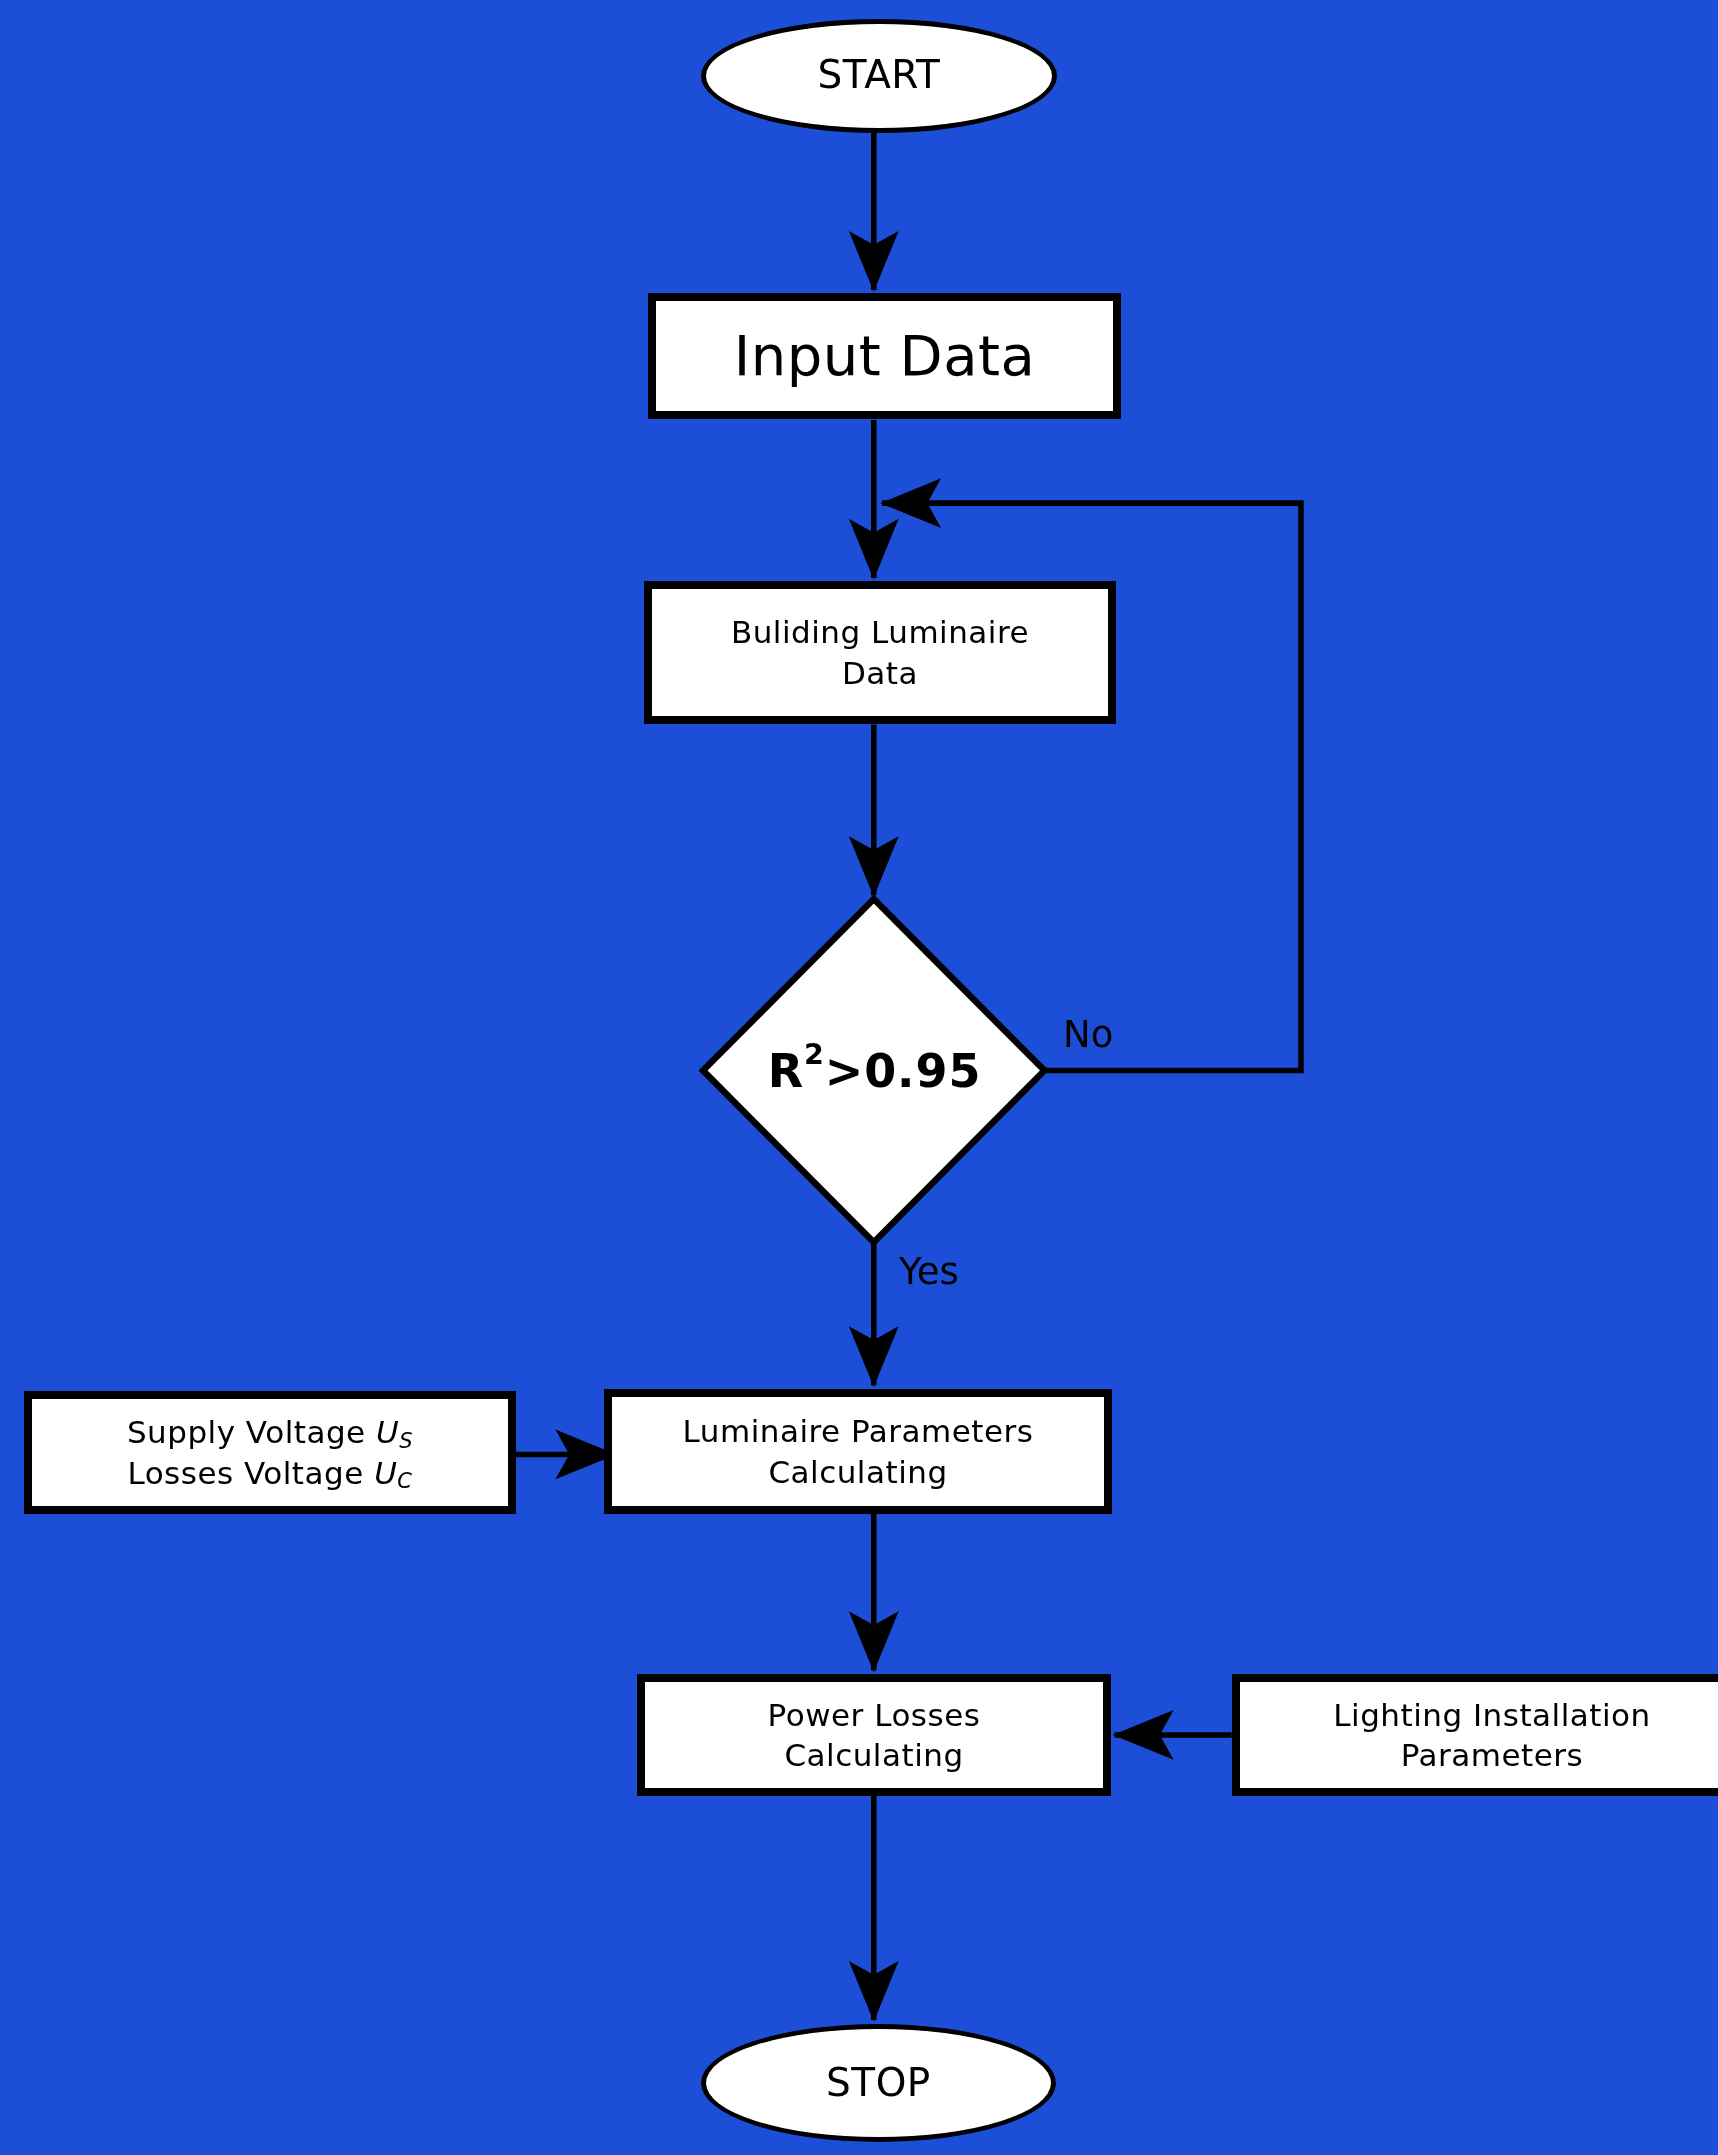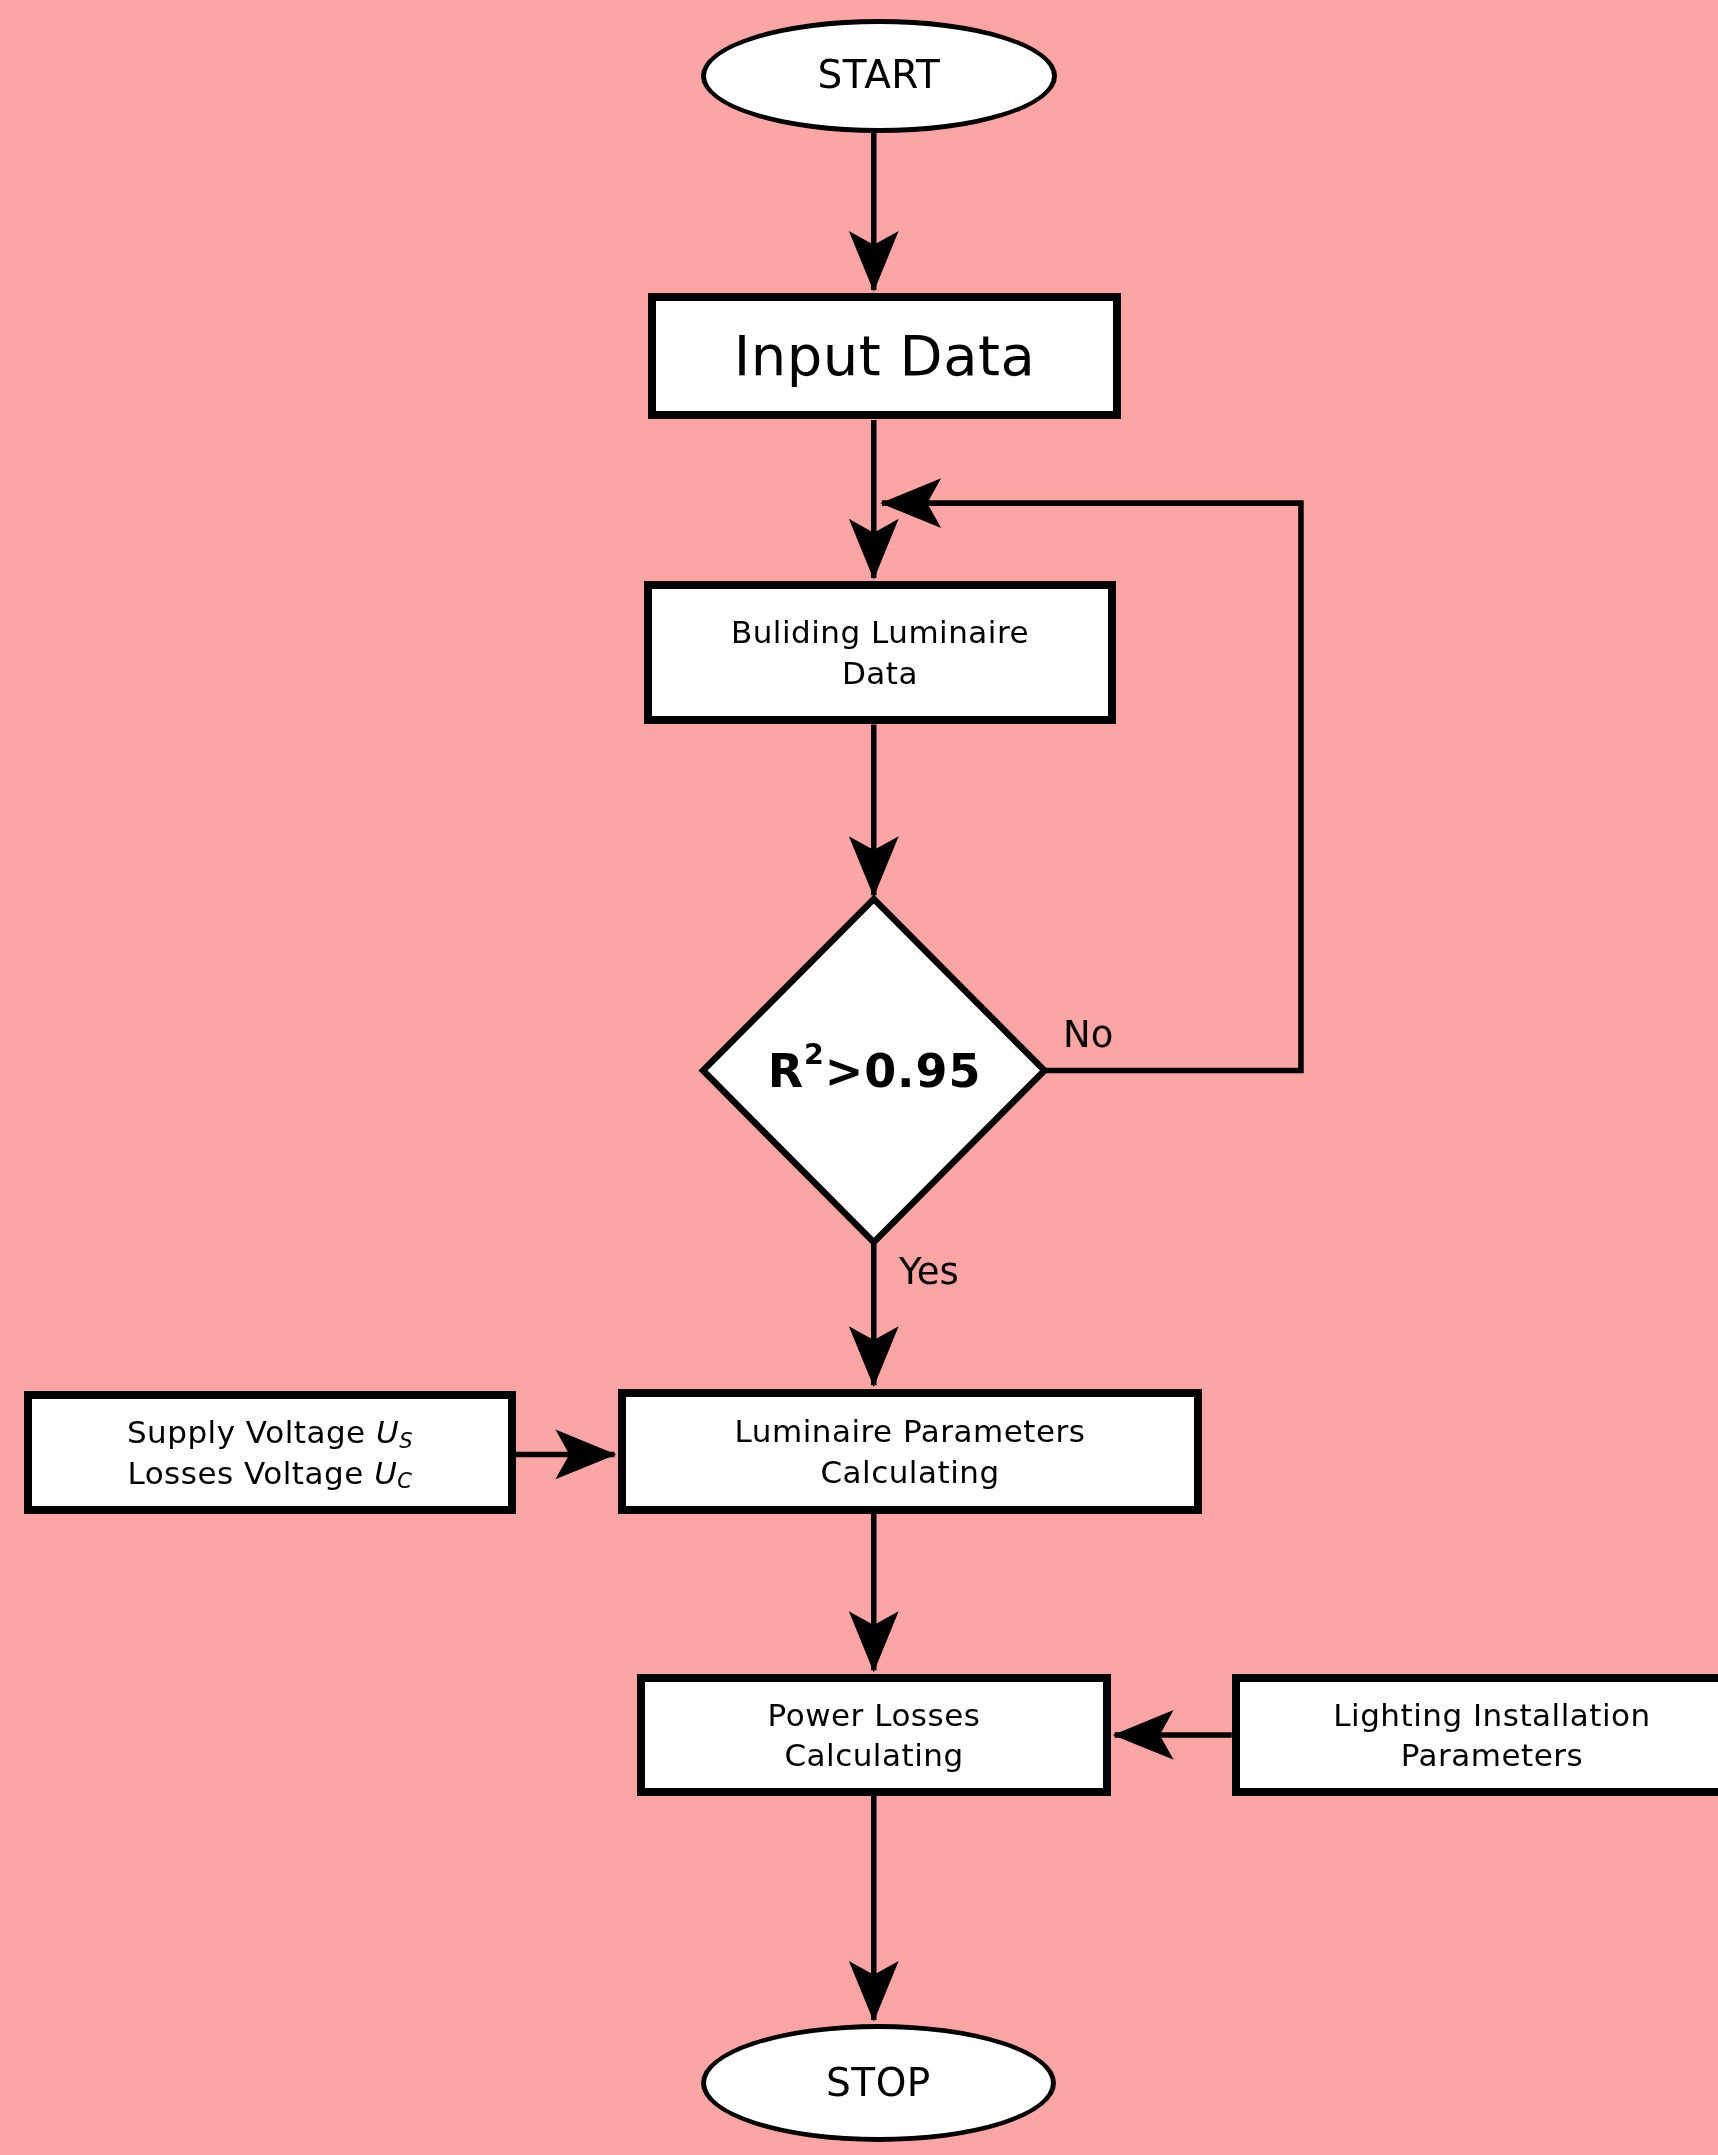--- a/index.html
+++ b/index.html
@@ -4,21 +4,21 @@
 <style>
   html, body {
     margin: 0;
     padding: 0;
     background: #ffffff;
   }
   .canvas {
     position: relative;
     width: 1718px;
     height: 2155px;
-    background: #fca5a5;
+    background: #1d4ed8;
     font-family: "DejaVu Sans", "Liberation Sans", sans-serif;
     color: #000000;
     overflow: hidden;
   }
   .edges-layer {
     position: absolute;
     left: 0;
     top: 0;
     width: 1718px;
     height: 2155px;
@@ -140,21 +140,21 @@
 
   <div class="overlay-label" style="left:899px; top:1250px;">Yes</div>
 
   <div class="node" style="left:24px; top:1391px; width:492px; height:123px;">
     <span class="label-lines">
       <span><span class="pre-space">Supply Voltage </span><span class="var-group"><span>U</span><sub>S</sub></span></span>
       <span><span class="pre-space">Losses Voltage </span><span class="var-group"><span>U</span><sub>C</sub></span></span>
     </span>
   </div>
 
-  <div class="node" style="left:618px; top:1389px; width:584px; height:125px;">
+  <div class="node" style="left:604px; top:1389px; width:508px; height:125px;">
     <span class="label-lines">
       <span>Luminaire Parameters</span>
       <span>Calculating</span>
     </span>
   </div>
 
   <div class="node" style="left:637px; top:1674px; width:474px; height:122px;">
     <span class="label-lines">
       <span>Power Losses</span>
       <span>Calculating</span>

